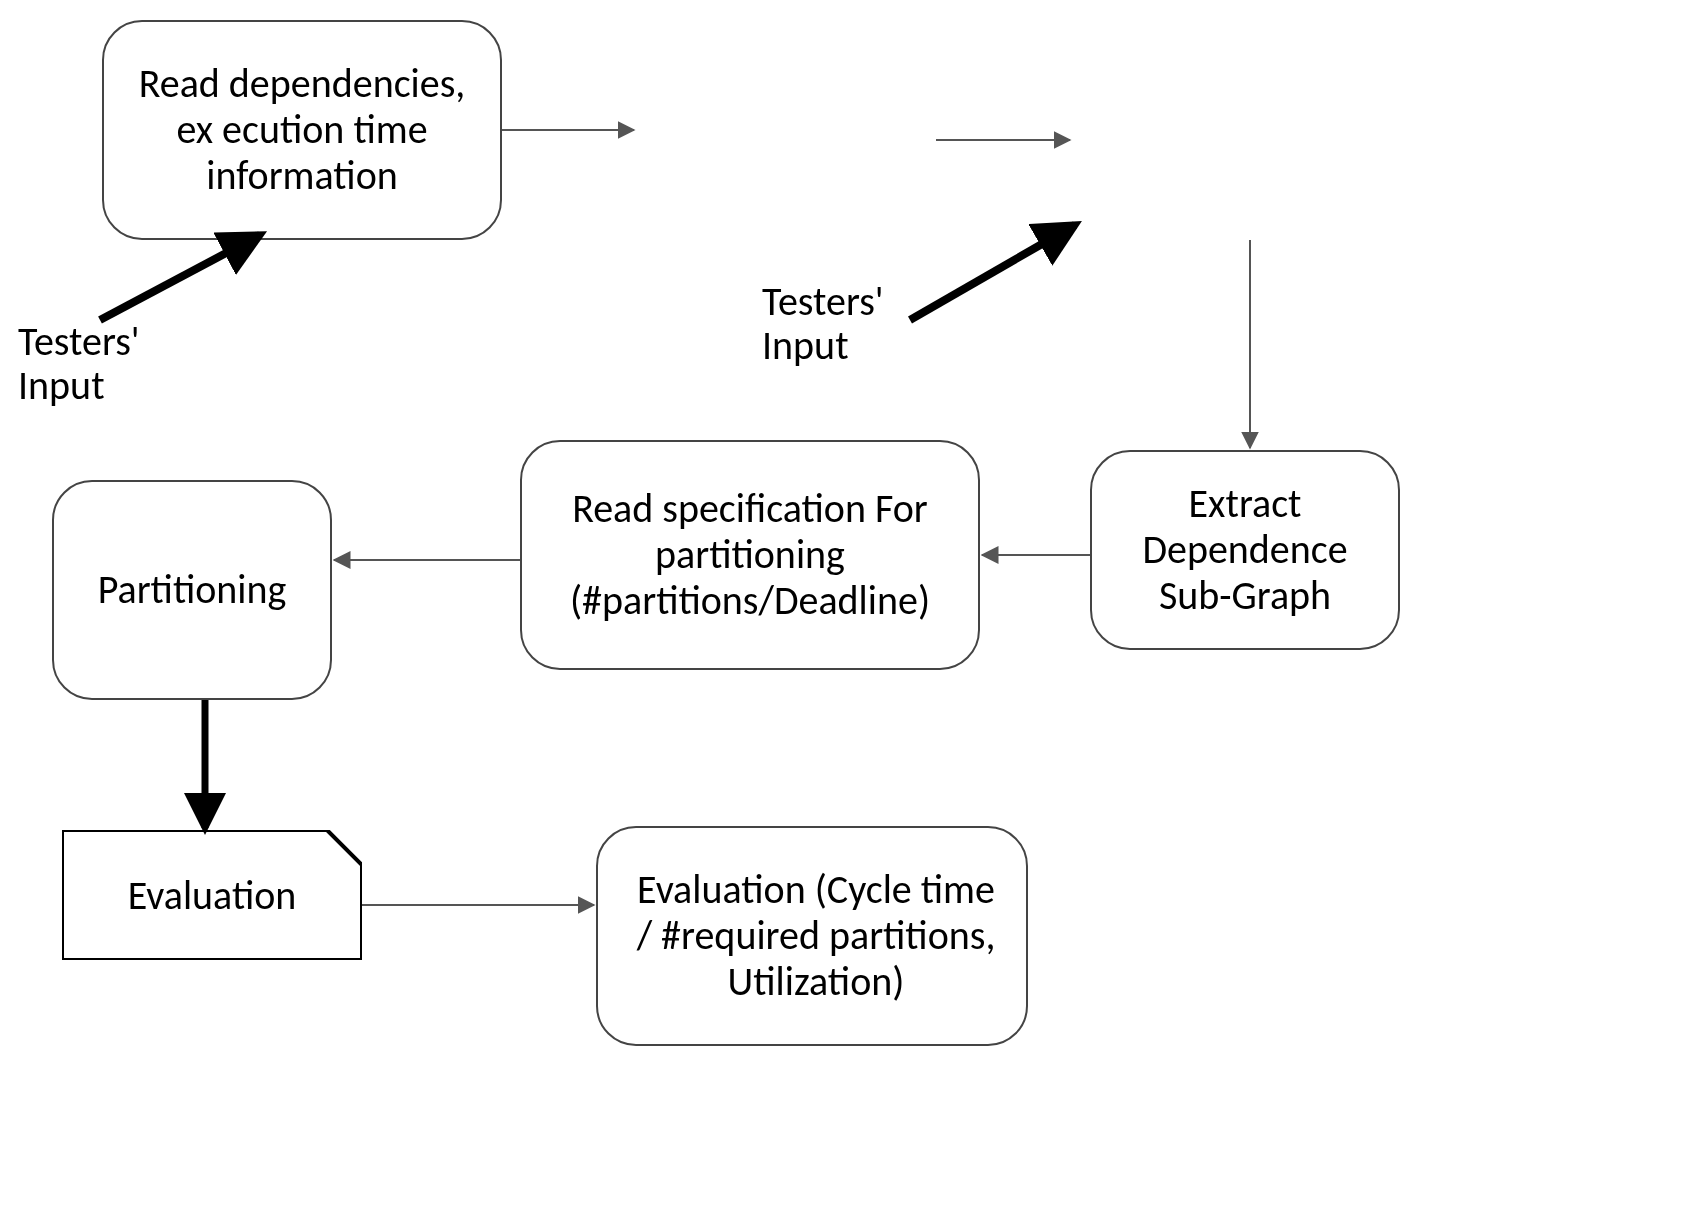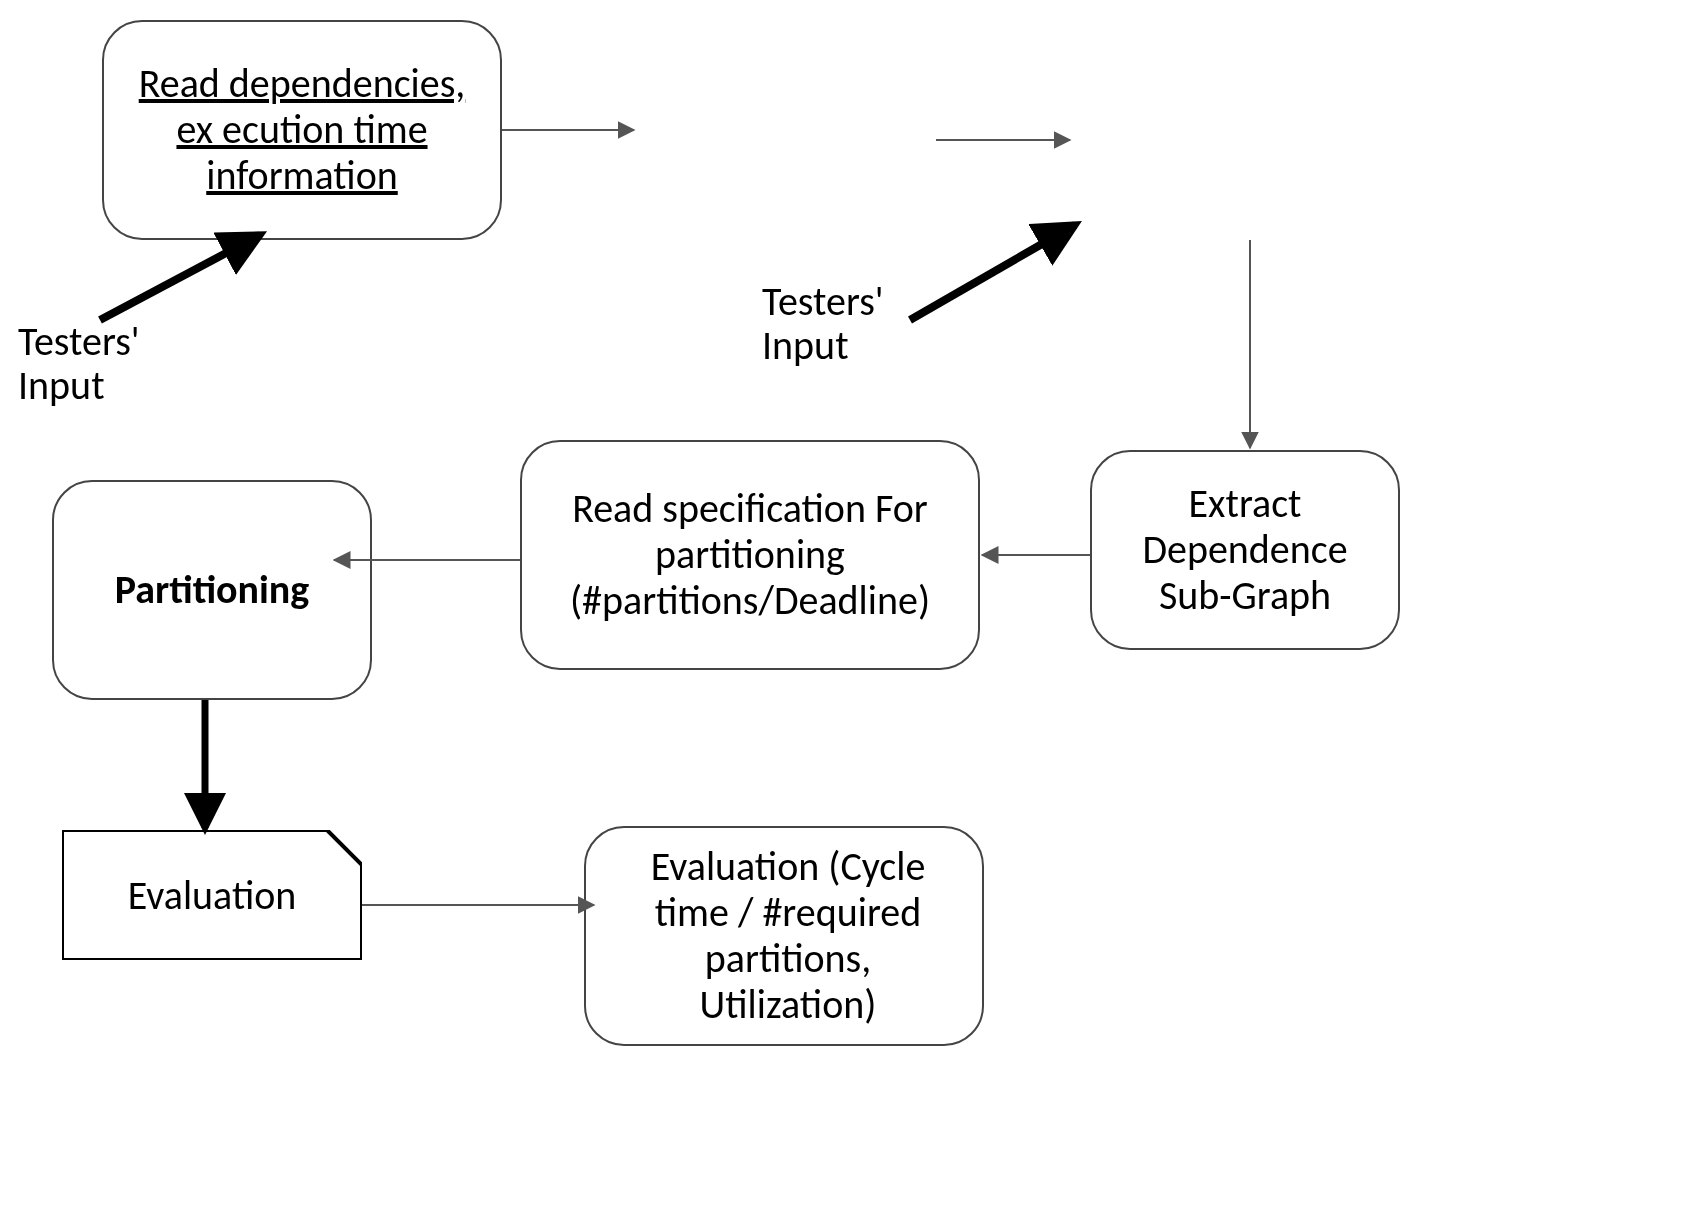--- a/index.html
+++ b/index.html
@@ -57,48 +57,48 @@
     left: 0; top: 0;
     width: 1683px;
     height: 1218px;
     pointer-events: none;
   }
 </style>
 </head>
 <body>
 <div class="stage">
 
-<div class="node" style="left:102px; top:20px; width:400px; height:220px;text-decoration:underline;">
+<div class="node" style="left:102px; top:20px; width:400px; height:220px;">
   <span>Read dependencies, ex ecution time information</span>
 </div>
 
 
 
 <div class="node" style="left:520px; top:440px; width:460px; height:230px;">
   <span>Read specification For partitioning (#partitions/Deadline)</span>
 </div>
 
 <div class="node" style="left:1090px; top:450px; width:310px; height:200px;">
   <span>Extract Dependence Sub-Graph</span>
 </div>
 
-<div class="node" style="left:52px; top:480px; width:320px; height:220px;font-weight:bold;">
+<div class="node" style="left:52px; top:480px; width:280px; height:220px;">
   <span>Partitioning</span>
 </div>
 
 <div class="partitions" style="left:62px; top:830px; width:300px; height:130px;">
   <svg viewBox="0 0 300 130" preserveAspectRatio="none">
     <path d="M0,0 L265,0 L300,35 L300,130 L0,130 Z" fill="#fff" stroke="#000" stroke-width="4"></path>
   </svg>
   <div class="txt">
     <span>Evaluation</span>
   </div>
 </div>
 
-<div class="node" style="left:584px; top:826px; width:400px; height:220px;padding-left:28px;">
+<div class="node" style="left:596px; top:826px; width:432px; height:220px;padding-left:28px;">
   <span>Evaluation (Cycle time / #required partitions, Utilization)</span>
 </div>
 
 <div class="label" style="left:18px; top:320px; width:180px;">
   <span>Testers' Input</span>
 </div>
 
 <div class="label" style="left:762px; top:280px; width:180px;">
   <span>Testers' Input</span>
 </div>

